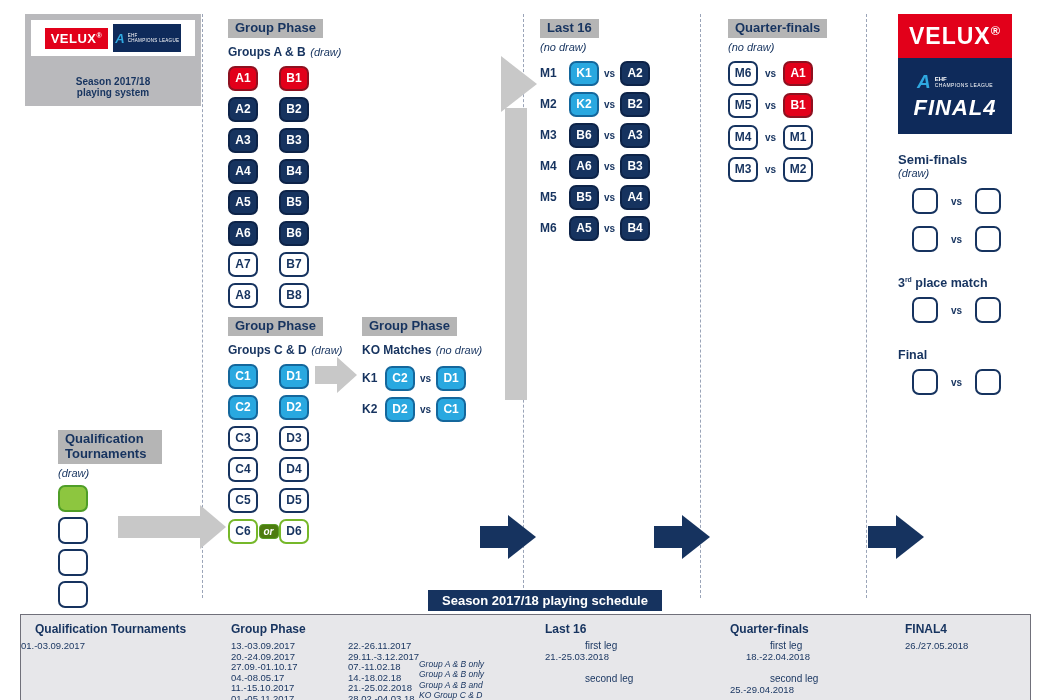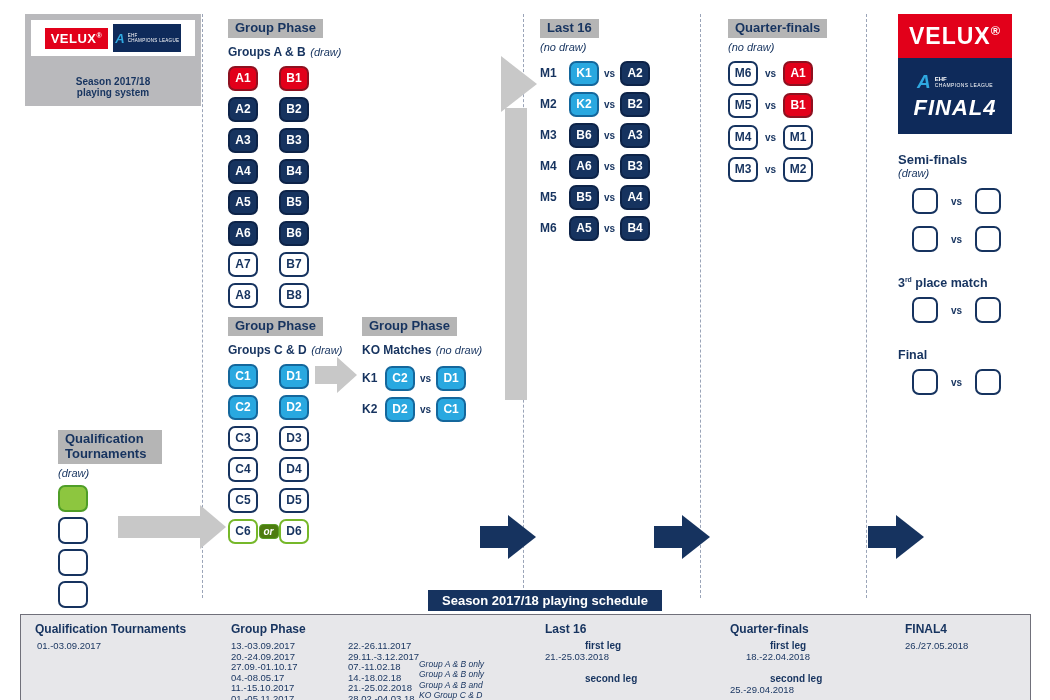--- a/index.html
+++ b/index.html
@@ -35,21 +35,21 @@
             border-radius:4px; padding:1px 4px; }
   .dash { width:0; border-left:1px dashed #9aa4b8; }
   .gbar { background:#c8c8c8; }
   .nbar { background:#16335f; }
   .tri  { width:0; height:0; }
   .sched-title { background:#16335f; color:#fff; font-weight:bold;
                  font-size:13px; padding:3px 14px; }
   .panel { background:#e7e7ea; border:1px solid #70707a; }
   .pcol-h { font-weight:bold; font-size:12px; }
   .pdate  { font-size:9.5px; line-height:10.6px; }
-  .pleg   { font-weight:bold; font-size:10px;padding-left:40px; }
+  .pleg   { font-weight:normal; font-size:10px;padding-left:40px; }
   .pnote  { font-weight:normal; font-style:italic; font-size:8.5px; line-height:10.4px; }
   .velux-sm { background:#e2001a; color:#fff; font-weight:bold; font-size:13px;
               padding:3px 6px; letter-spacing:.5px; }
   .ehf-box { background:#0e2a5a; color:#fff; width:68px; height:28px;
              display:flex; align-items:center; justify-content:center; gap:3px; }
   .ehf-a { color:#2fa8e0; font-weight:bold; font-style:italic; }
   .tiny  { font-size:4.5px; line-height:1.2; letter-spacing:.3px; }
   sup { font-size:55%; }
 </style>
 </head>
@@ -293,21 +293,21 @@
 <div class="abs tri" style="left:508px;top:515px;border-top:22px solid transparent;border-bottom:22px solid transparent;border-left:28px solid #16335f;"></div>
 <div class="abs nbar" style="left:654px;top:526px;width:28px;height:22px;"></div>
 <div class="abs tri" style="left:682px;top:515px;border-top:22px solid transparent;border-bottom:22px solid transparent;border-left:28px solid #16335f;"></div>
 <div class="abs nbar" style="left:868px;top:526px;width:28px;height:22px;"></div>
 <div class="abs tri" style="left:896px;top:515px;border-top:22px solid transparent;border-bottom:22px solid transparent;border-left:28px solid #16335f;"></div>
 
 <div class="abs sched-title" style="left:428px;top:590px;">Season 2017/18 playing schedule</div>
 
 <div class="abs panel" style="left:20px;top:614px;width:1011px;height:92px;">
   <div class="abs pcol-h" style="left:14px;top:7px;">Qualification Tournaments</div>
-  <div class="abs pdate" style="left:16px;top:26px;">01.-03.09.2017</div>
+  <div class="abs pdate" style="left:0;top:26px;">01.-03.09.2017</div>
 
   <div class="abs pcol-h" style="left:210px;top:7px;">Group Phase</div>
   <div class="abs" style="left:210px;top:26px;">
     <div class="pdate">13.-03.09.2017</div>
     <div class="pdate">20.-24.09.2017</div>
     <div class="pdate">27.09.-01.10.17</div>
     <div class="pdate">04.-08.05.17</div>
     <div class="pdate">11.-15.10.2017</div>
     <div class="pdate">01.-05.11.2017</div>
   </div>

